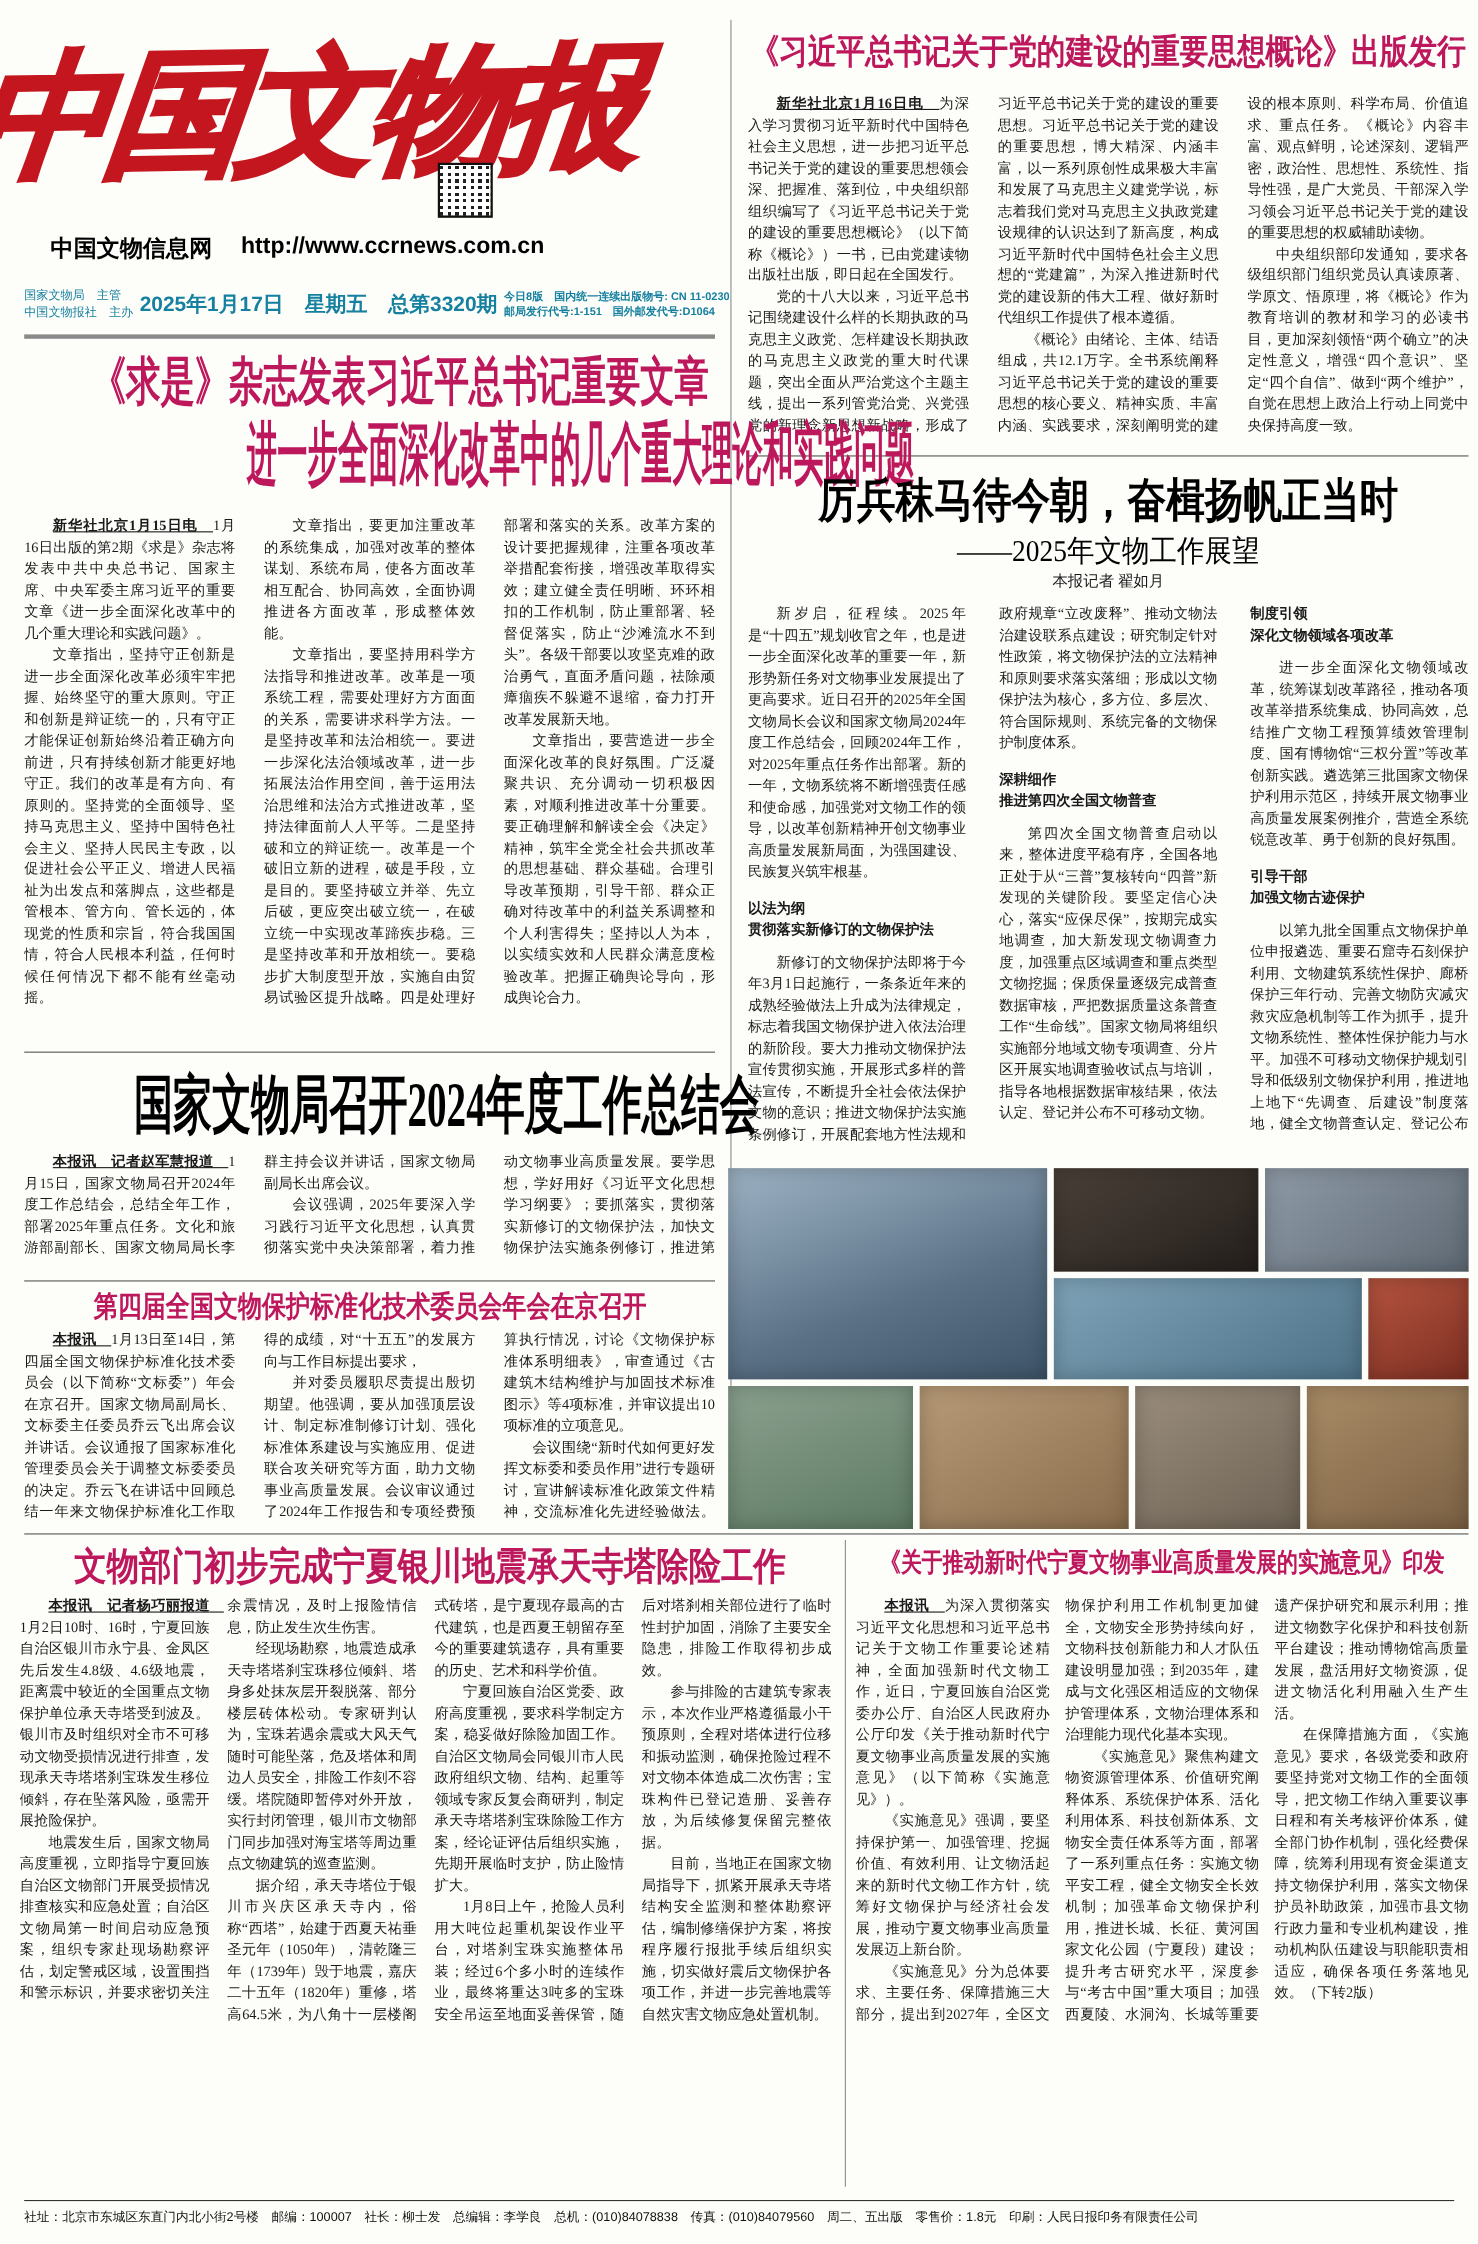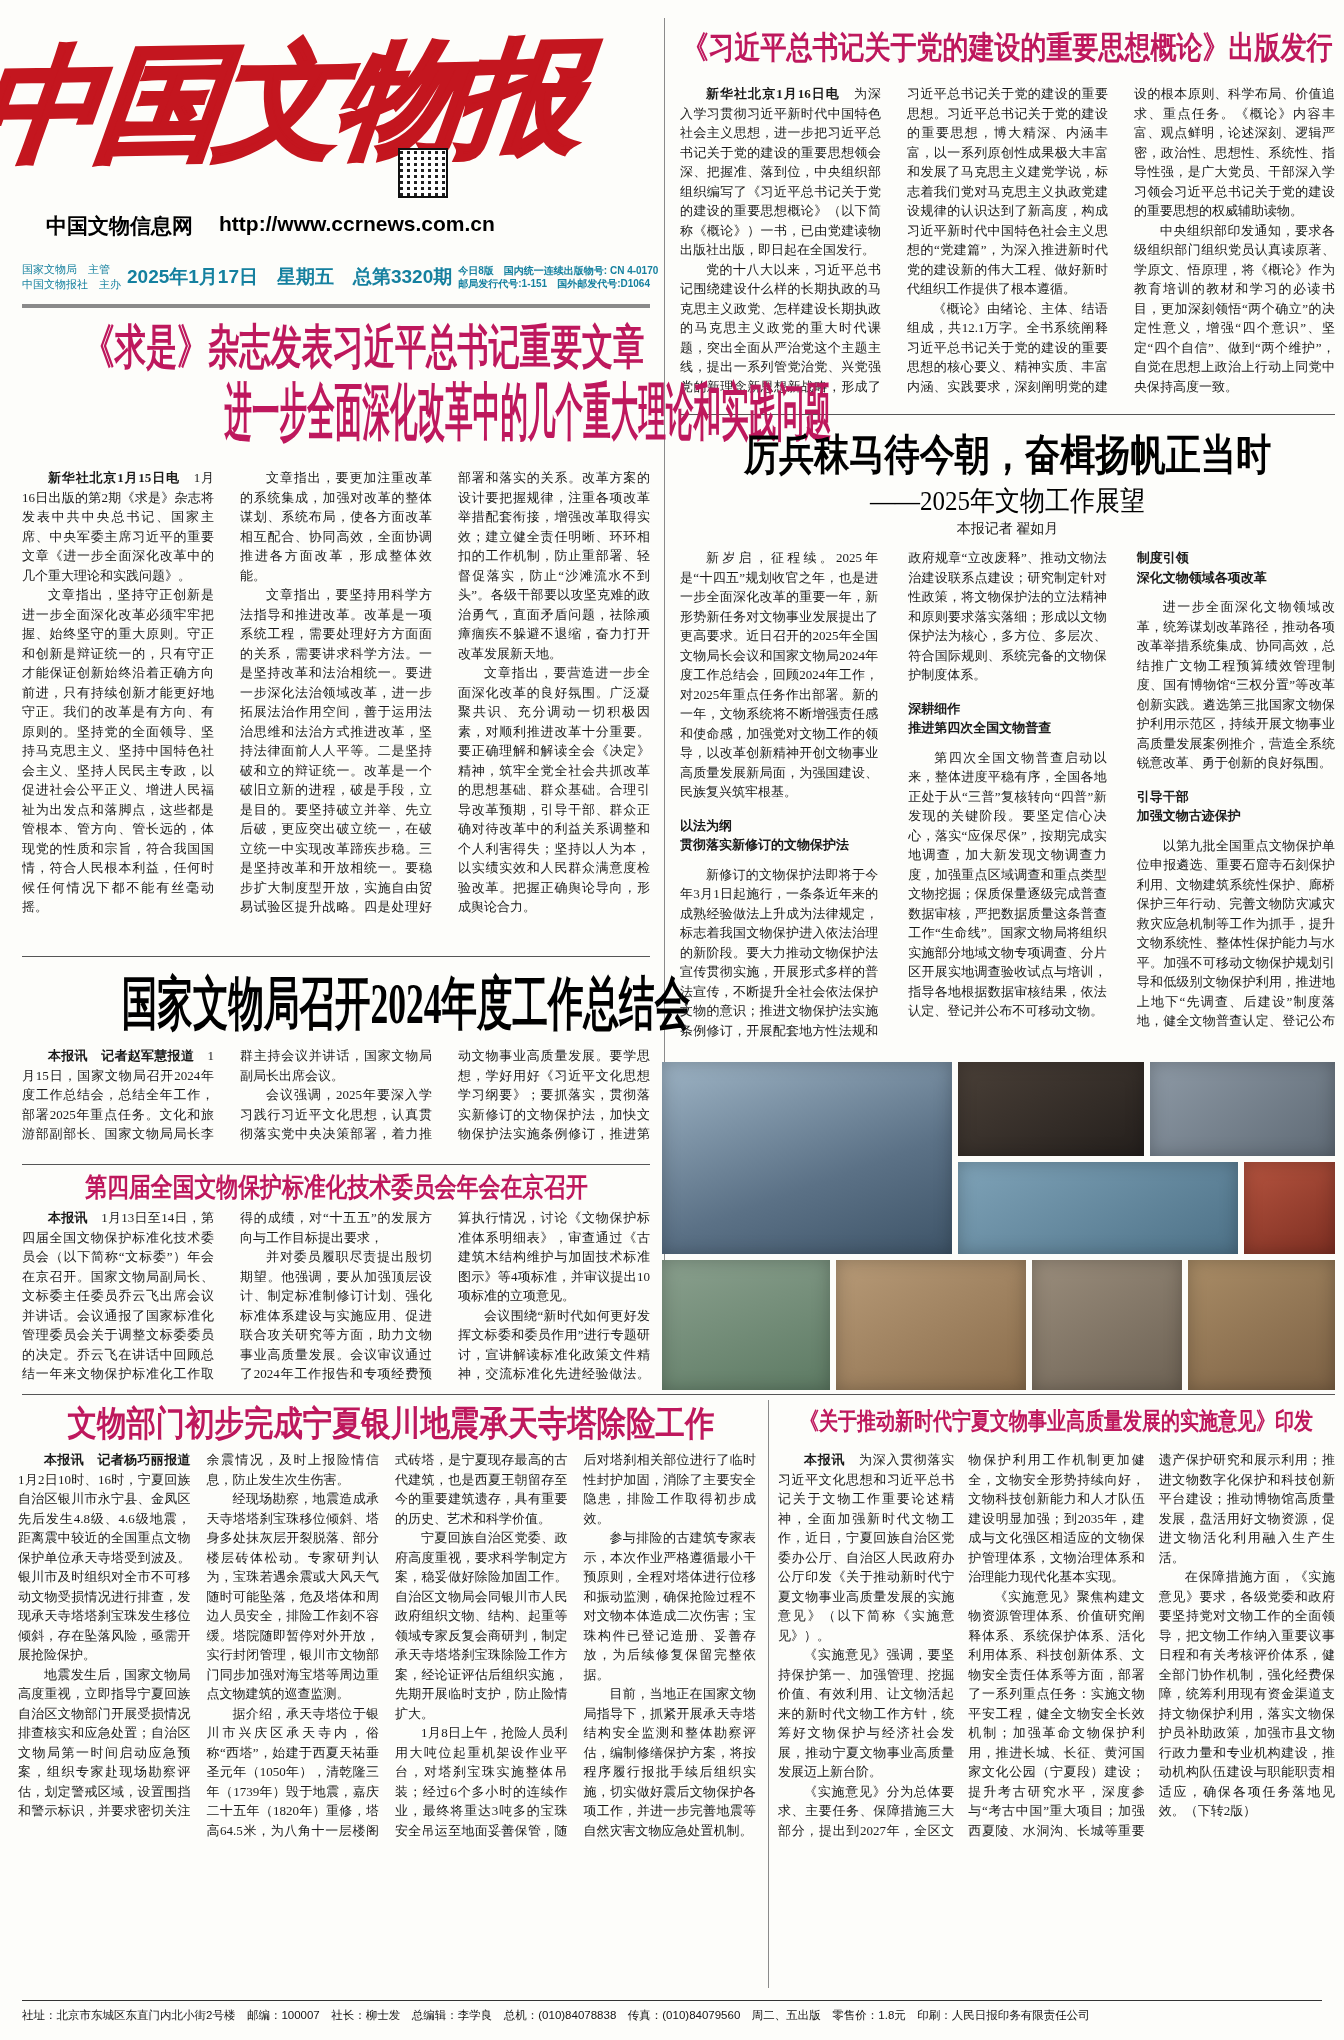--- a/index.html
+++ b/index.html
@@ -22,21 +22,21 @@
   #info-line .stack{display:flex;flex-direction:column;line-height:1.35;font-size:11px;font-weight:400;white-space:nowrap;}
   #info-line .stack.small{font-size:10px;font-weight:700;}
   #info-date{font-size:19px;font-weight:800;white-space:nowrap;padding:0 6px;}
   #rule-left-top{left:22px;top:304px;width:628px;height:4px;background:#8a8a8a;}
   .vrule{width:1px;background:#8b8b8b;}
   .hrule{height:1px;background:#555;}
   
   .cols{column-gap:26px;text-align:justify;overflow:hidden;}
   .cols p{margin:0;font-size:13px;line-height:19.5px;}
   .para{text-indent:2em;}
-  .para b{font-weight:700;}
+  .para b{font-weight:700;text-decoration:underline;}
   .sub1{font-family:"Liberation Sans",sans-serif;font-weight:700;font-size:14px;text-indent:0;margin-top:14px !important;}
   .sub2{font-family:"Liberation Sans",sans-serif;font-weight:700;font-size:14px;text-indent:0;margin-bottom:10px !important;}
   .headline-sans{font-family:"Liberation Sans",sans-serif;font-weight:900;color:#be185d;text-align:center;white-space:nowrap;}
   .headline-serif{font-family:"Liberation Serif",serif;font-weight:900;color:#000;text-align:center;white-space:nowrap;}
   .stretch{display:inline-block;transform-origin:center;}
   
   .photo{position:absolute;box-shadow:inset 0 0 18px rgba(0,0,0,.25);}
   
   #footer-rule{left:22px;top:2000px;width:1300px;height:1px;background:#333;}
   #footer-text{left:22px;top:2008px;width:1300px;text-align:left;font-size:11.5px;color:#111;
@@ -57,21 +57,21 @@
   </div>
   <div class="abs" id="qr"></div>
 
   <div class="abs" id="info-line">
     <div class="stack">
       <span>国家文物局　主管</span>
       <span>中国文物报社　主办</span>
     </div>
     <div id="info-date">2025年1月17日　星期五　总第3320期</div>
     <div class="stack small">
-      <span>今日8版　国内统一连续出版物号: CN 4-0170</span>
+      <span>今日8版　国内统一连续出版物号: CN 11-0230</span>
       <span>邮局发行代号:1-151　国外邮发代号:D1064</span>
     </div>
   </div>
   <div class="abs" id="rule-left-top"></div>
 
   <div class="abs vrule" style="left:664px;top:18px;height:1372px;"></div>
   <div class="abs vrule" style="left:768px;top:1400px;height:588px;"></div>
 
   <div class="abs headline-sans" style="left:680px;top:30px;width:655px;font-size:26px;">
     <span class="stretch" style="transform:scale(1,1.2);">《习近平总书记关于党的建设的重要思想概论》出版发行</span>

